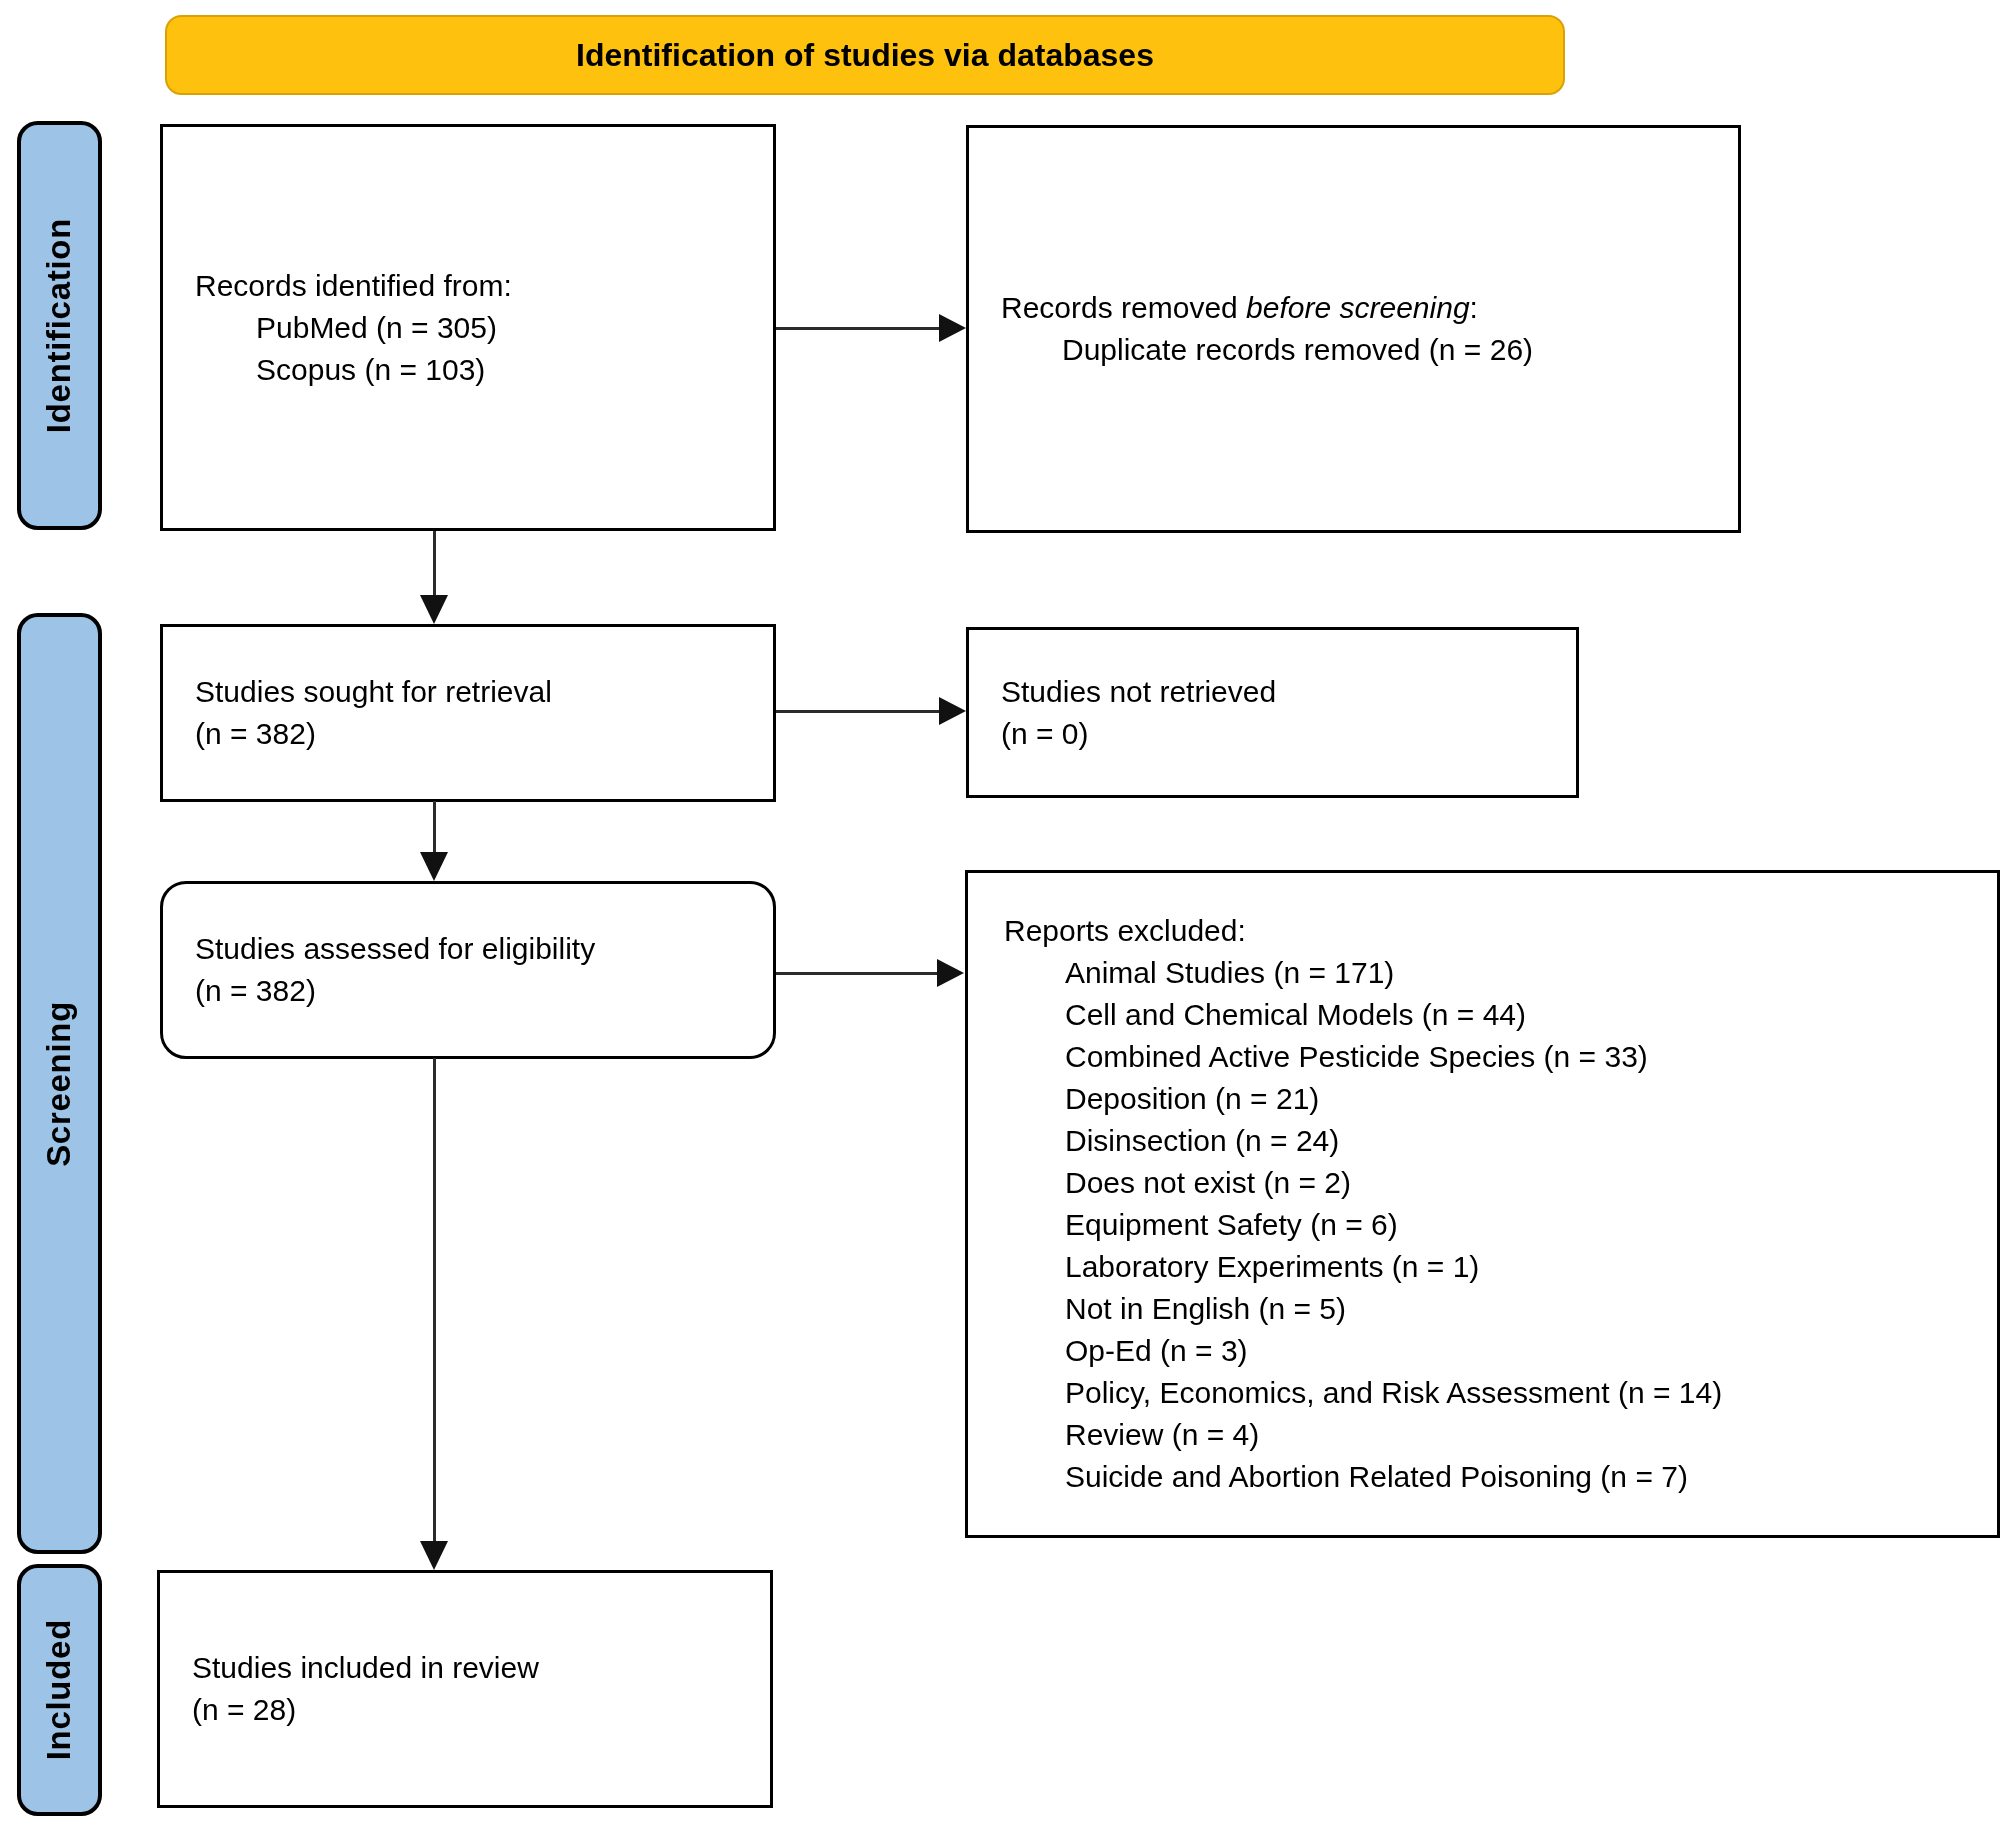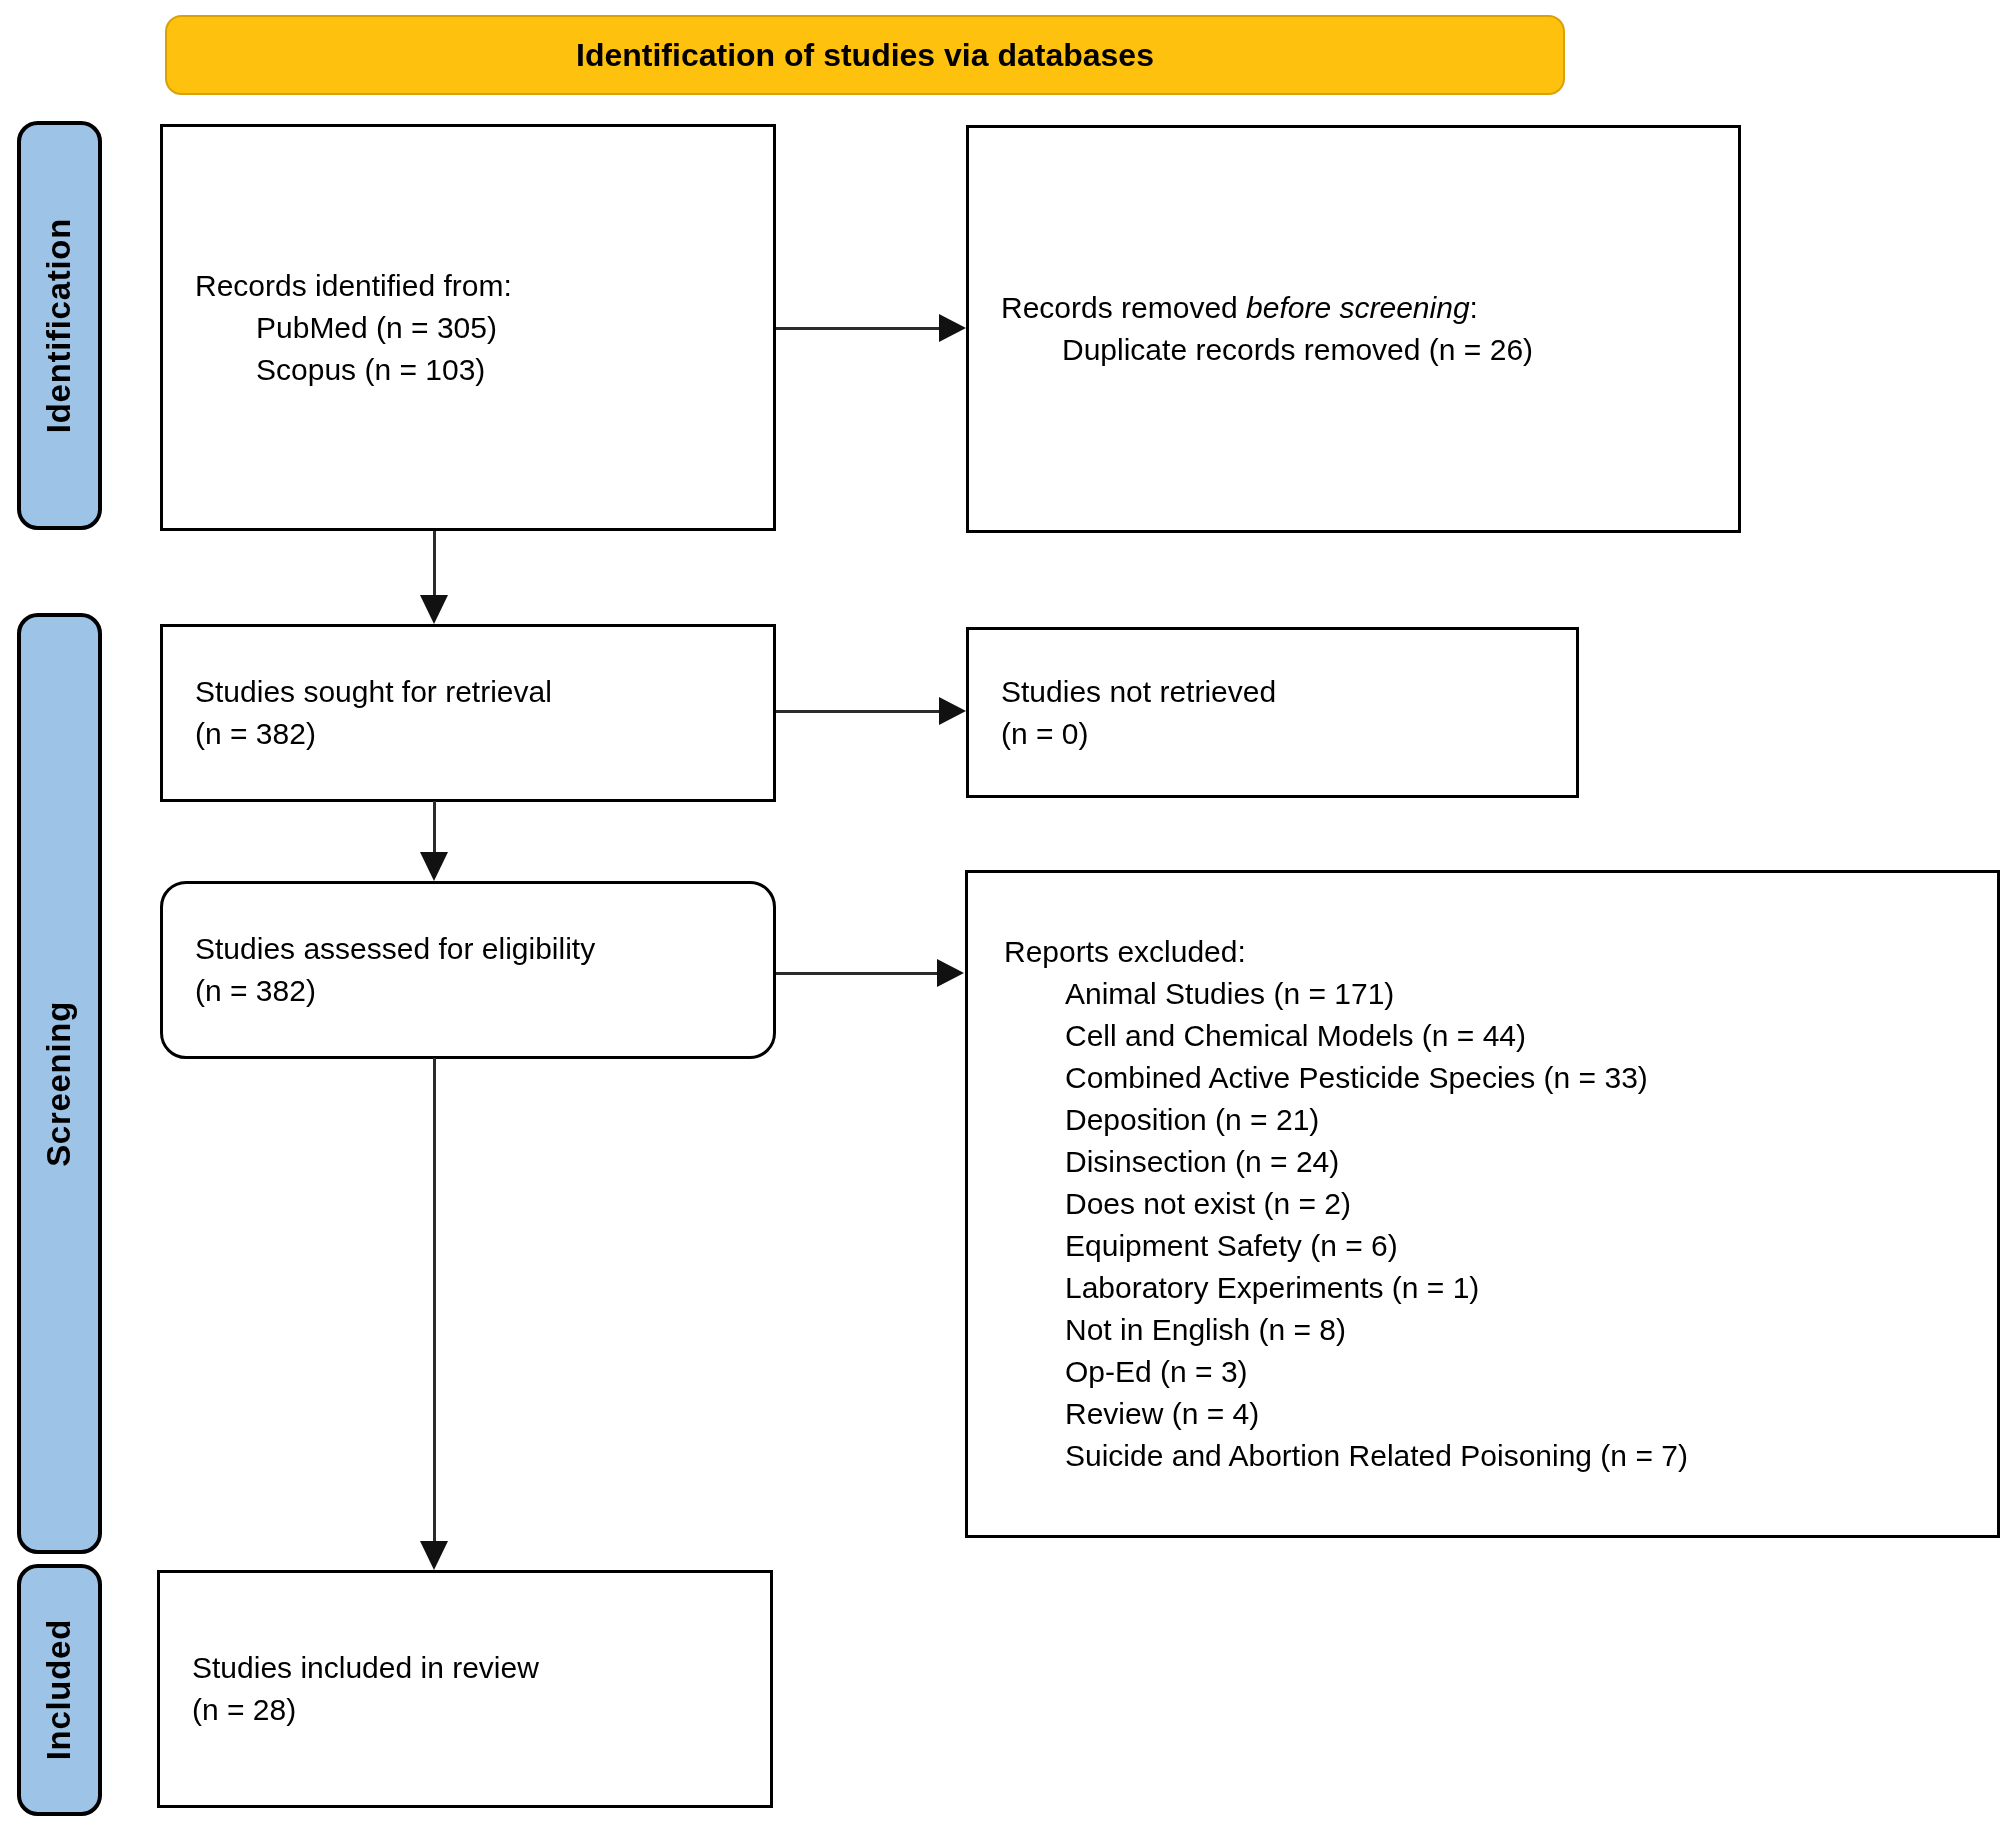--- a/index.html
+++ b/index.html
@@ -167,22 +167,23 @@
     <div class="flow-line">Reports excluded:</div>
     <div class="indent-list">
         <div>Animal Studies (n = 171)</div>
         <div>Cell and Chemical Models (n = 44)</div>
         <div>Combined Active Pesticide Species (n = 33)</div>
         <div>Deposition (n = 21)</div>
         <div>Disinsection (n = 24)</div>
         <div>Does not exist (n = 2)</div>
         <div>Equipment Safety (n = 6)</div>
         <div>Laboratory Experiments (n = 1)</div>
-        <div>Not in English (n = 8)</div>
+        <div>Not in English (n = 5)</div>
         <div>Op-Ed (n = 3)</div>
+        <div>Policy, Economics, and Risk Assessment (n = 14)</div>
         <div>Review (n = 4)</div>
         <div>Suicide and Abortion Related Poisoning (n = 7)</div>
       </div>
   </div>
 
   <div class="flow-box box-studies-included">
     <div class="flow-line">Studies included in review</div>
     <div class="flow-line">(n = 28)</div>
   </div>
 

